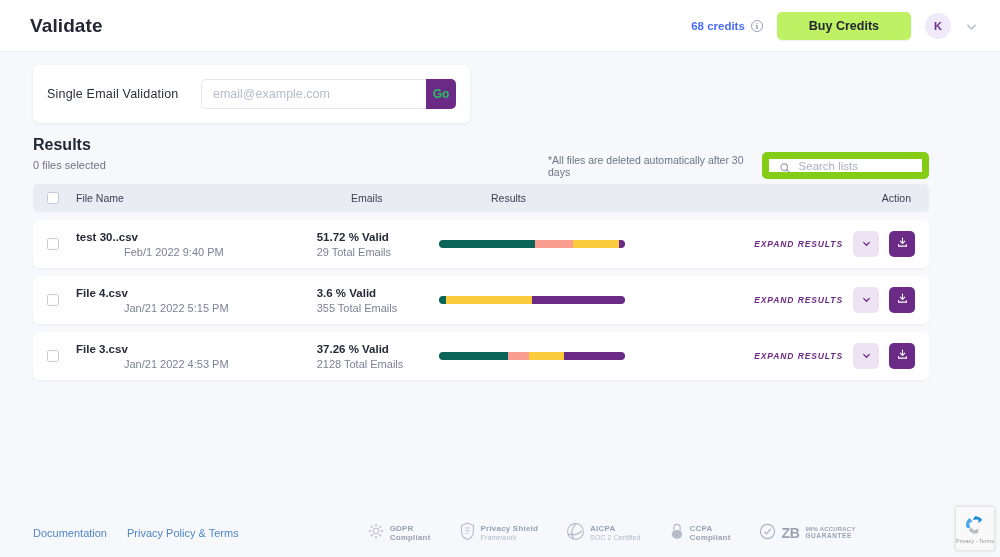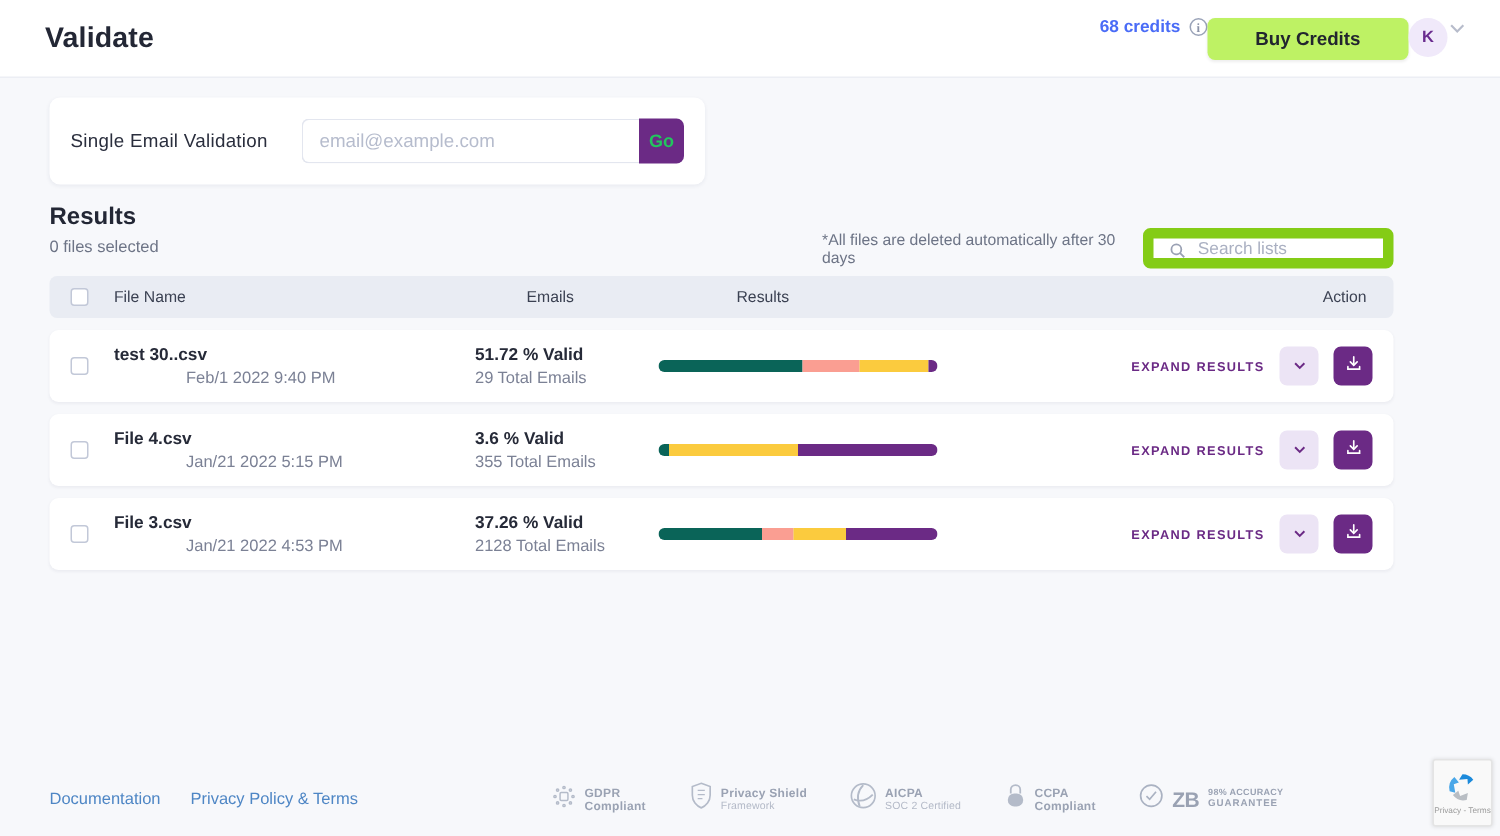--- a/index.html
+++ b/index.html
@@ -11,21 +11,21 @@
   }
   .page { position: relative; width: 1000px; height: 557px; background: #f7f8fb; }
 
   
   .topbar {
     position: absolute; top: 0; left: 0; width: 1000px; height: 52px;
     background: #ffffff; display: flex; align-items: center;
     padding: 0 22px 0 30px; border-bottom: 1px solid #eceef4;
   }
   .app-title { font-size: 19px; font-weight: 700; color: #232735; letter-spacing: .1px; }
-  .topbar-right { margin-left: auto; display: flex; align-items: flex-start; }
+  .topbar-right { margin-left: auto; display: flex; align-items: center; gap: 14px; }
   .credits-wrap { display: flex; align-items: center; gap: 6px; }
   .credits-text { font-size: 11.5px; font-weight: 700; color: #4a6cf7; }
   .info-icon {
     width: 12px; height: 12px; border-radius: 50%;
     border: 1.2px solid #9aa3b8; color: #8b93a8;
     font-size: 8.5px; font-weight: 700; line-height: 10px; text-align: center;
     font-family: "Liberation Serif", serif;
   }
   .buy-btn {
     background: #bef264; border: none; border-radius: 5px;
@@ -122,21 +122,21 @@
   .file-date { font-size: 11px; color: #7b8195; margin-top: 3px; padding-left: 48px; }
   .valid-pct { font-size: 11.5px; font-weight: 700; color: #262a38; }
   .total-emails { font-size: 11px; color: #7b8195; margin-top: 3px; }
 
   .bar {
     width: 186px; height: 8px; border-radius: 5px; overflow: hidden;
     display: flex; background: #eceef4;
   }
   .seg { height: 100%; }
 
-  .actions { margin-left: auto; display: flex; align-items: center; gap: 10px; }
+  .actions { margin-left: auto; display: flex; align-items: center; gap: 10px; font-style: italic; }
   .expand-link {
     font-size: 8.5px; font-weight: 700; letter-spacing: .9px;
     color: #6b2a85; cursor: pointer; white-space: nowrap;
   }
   .chev-btn {
     width: 26px; height: 26px; border-radius: 5px; background: #ece4f5;
     display: flex; align-items: center; justify-content: center;
     cursor: pointer; border: none;
   }
   .chev-btn svg { width: 11px; height: 11px; color: #6b2a85; }

